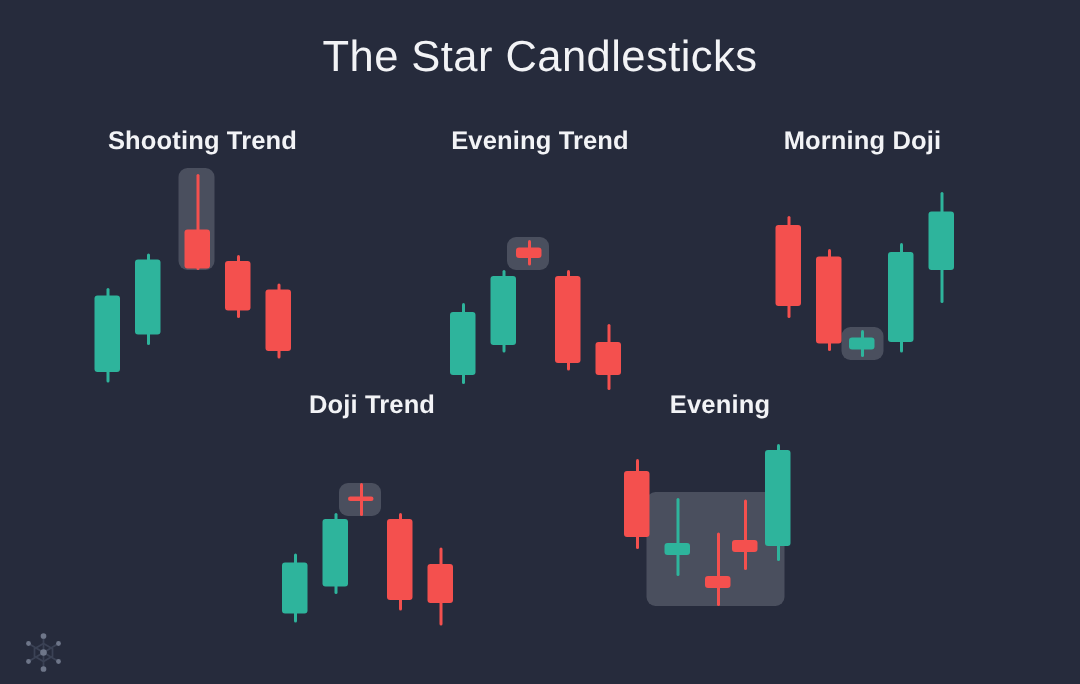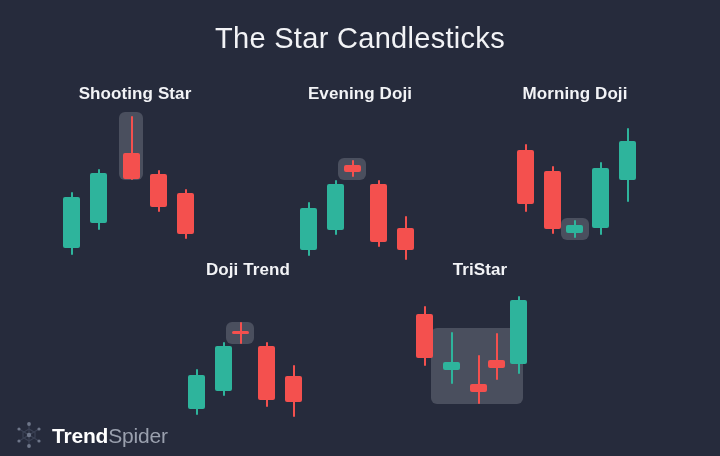--- a/index.html
+++ b/index.html
@@ -54,21 +54,21 @@
 </style>
 </head>
 <body>
 
 <div id="stage">
 
   <div class="main-title">The Star Candlesticks</div>
 
   <div id="patterns-root">
       <div class="pattern" style="left: 50px; top: 84px; width: 170px;">
-        <div class="pattern-title">Shooting Star</div>
+        <div class="pattern-title">Shooting Trend</div>
         <div class="chart" style="top: 24px; width: 170px; height: 170px;">
           <div class="highlight" style="left: 69px; top: 4px; width: 24px; height: 68px;"></div>
           <div class="candle c-green" style="left: 13px; top: 0px; width: 17px; height: 170px;">
             <div class="wick" style="top: 84px; height: 63px;"></div>
             <div class="body" style="top: 89px; width: 17px; height: 51px;"></div>
           </div>
           <div class="candle c-green" style="left: 40px; top: 0px; width: 17px; height: 170px;">
             <div class="wick" style="top: 61px; height: 61px;"></div>
             <div class="body" style="top: 65px; width: 17px; height: 50px;"></div>
           </div>
@@ -80,21 +80,21 @@
             <div class="wick" style="top: 62px; height: 42px;"></div>
             <div class="body" style="top: 66px; width: 17px; height: 33px;"></div>
           </div>
           <div class="candle c-red" style="left: 127px; top: 0px; width: 17px; height: 170px;">
             <div class="wick" style="top: 81px; height: 50px;"></div>
             <div class="body" style="top: 85px; width: 17px; height: 41px;"></div>
           </div>
         </div>
       </div>
       <div class="pattern" style="left: 280px; top: 84px; width: 160px;">
-        <div class="pattern-title">Evening Doji</div>
+        <div class="pattern-title">Evening Trend</div>
         <div class="chart" style="top: 24px; width: 160px; height: 170px;">
           <div class="highlight" style="left: 58px; top: 50px; width: 28px; height: 22px;"></div>
           <div class="candle c-green" style="left: 20px; top: 0px; width: 17px; height: 170px;">
             <div class="wick" style="top: 94px; height: 54px;"></div>
             <div class="body" style="top: 100px; width: 17px; height: 42px;"></div>
           </div>
           <div class="candle c-green" style="left: 47px; top: 0px; width: 17px; height: 170px;">
             <div class="wick" style="top: 72px; height: 55px;"></div>
             <div class="body" style="top: 76px; width: 17px; height: 46px;"></div>
           </div>
@@ -158,21 +158,21 @@
             <div class="wick" style="top: 58px; height: 65px;"></div>
             <div class="body" style="top: 62px; width: 17px; height: 54px;"></div>
           </div>
           <div class="candle c-red" style="left: 117px; top: 0px; width: 17px; height: 140px;">
             <div class="wick" style="top: 81px; height: 52px;"></div>
             <div class="body" style="top: 92px; width: 17px; height: 26px;"></div>
           </div>
         </div>
       </div>
       <div class="pattern" style="left: 400px; top: 260px; width: 160px;">
-        <div class="pattern-title">TriStar</div>
+        <div class="pattern-title">Evening</div>
         <div class="chart" style="top: 24px; width: 160px; height: 140px;">
           <div class="highlight" style="left: 31px; top: 44px; width: 92px; height: 76px;"></div>
           <div class="candle c-red" style="left: 16px; top: 0px; width: 17px; height: 140px;">
             <div class="wick" style="top: 22px; height: 60px;"></div>
             <div class="body" style="top: 30px; width: 17px; height: 44px;"></div>
           </div>
           <div class="candle c-green" style="left: 43px; top: 0px; width: 17px; height: 140px;">
             <div class="wick" style="top: 48px; height: 52px;"></div>
             <div class="body" style="top: 78px; width: 17px; height: 8px;"></div>
           </div>
@@ -203,16 +203,15 @@
           <circle cx="15" cy="4" r="1.9"></circle>
           <circle cx="5" cy="9" r="1.6"></circle>
           <circle cx="25" cy="9" r="1.6"></circle>
           <circle cx="5" cy="21" r="1.6"></circle>
           <circle cx="25" cy="21" r="1.6"></circle>
           <circle cx="15" cy="26" r="1.9"></circle>
           <circle cx="15" cy="15" r="2.2"></circle>
         </g>
       </svg>
     </span>
-    <span class="logo-text"><span>Trend</span><span class="dim">Spider</span></span>
   </div>
 
 </div>
 
 </body></html>

